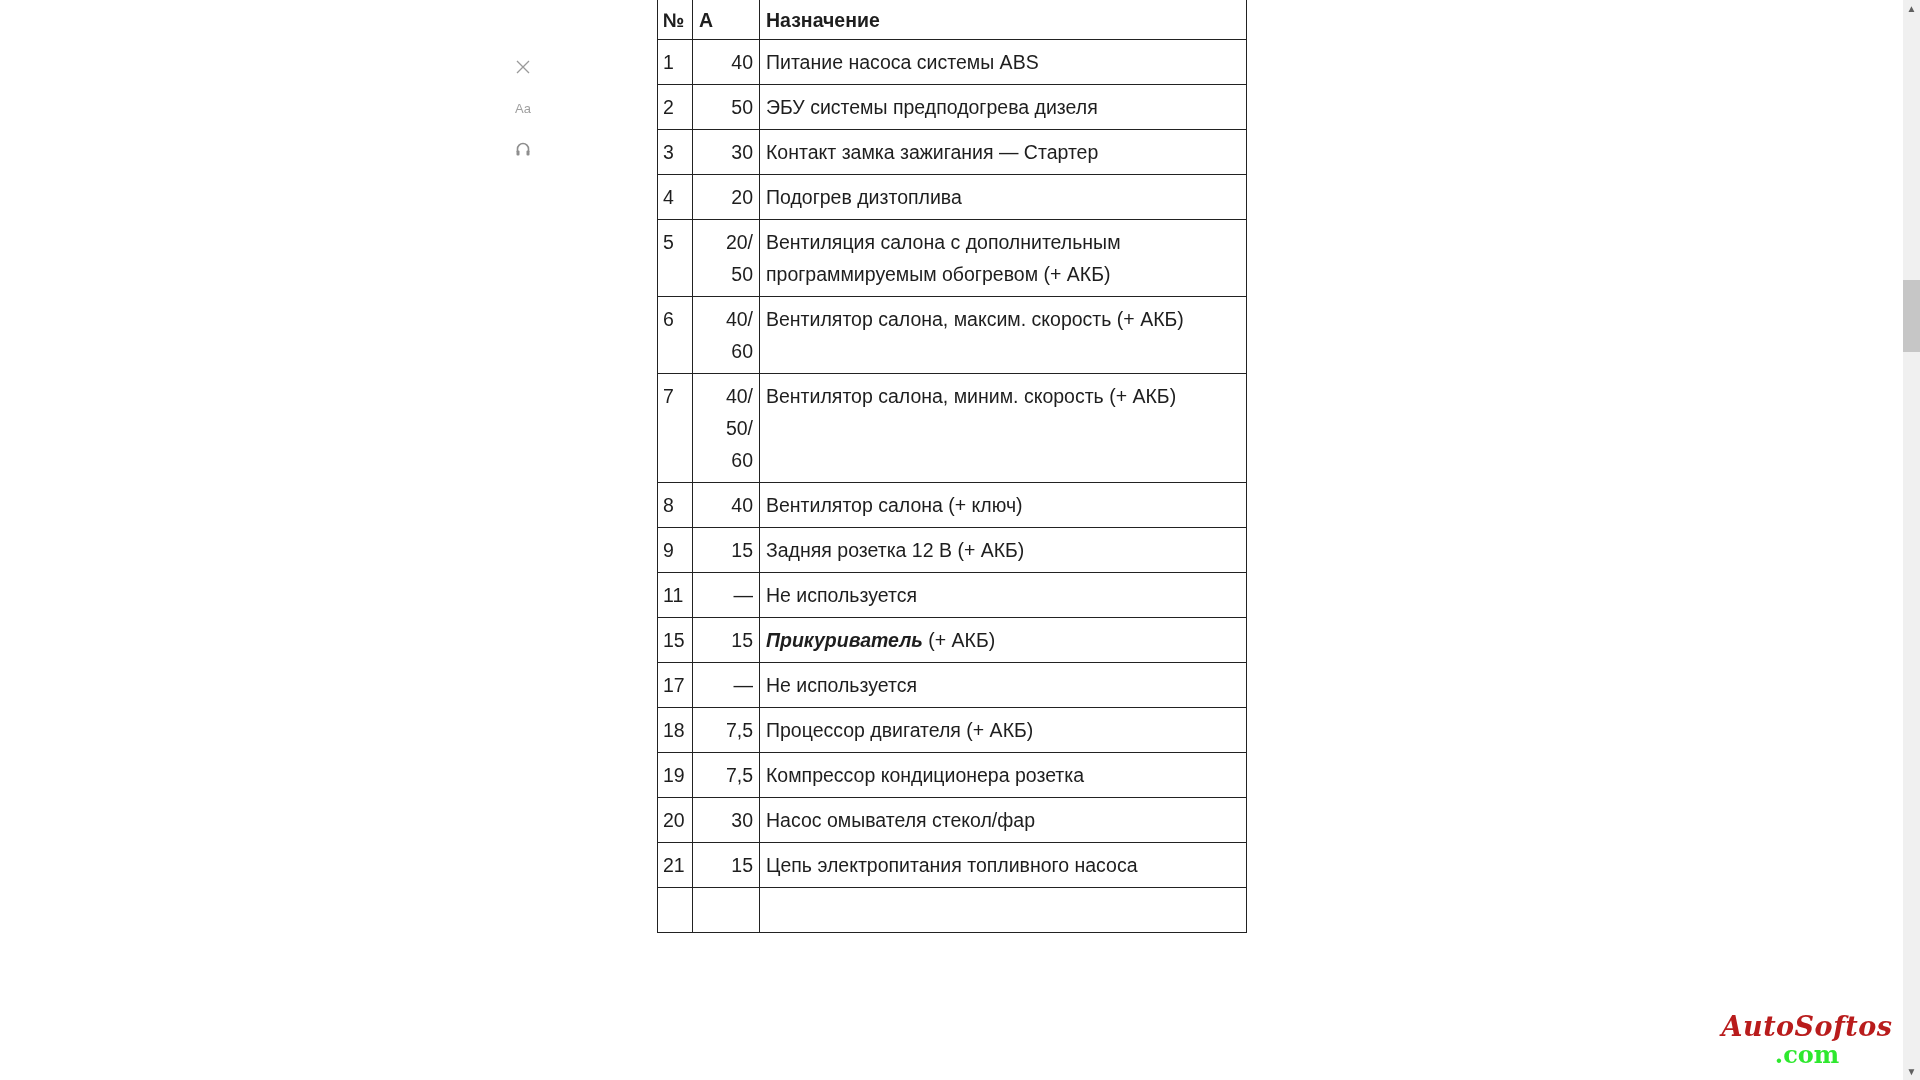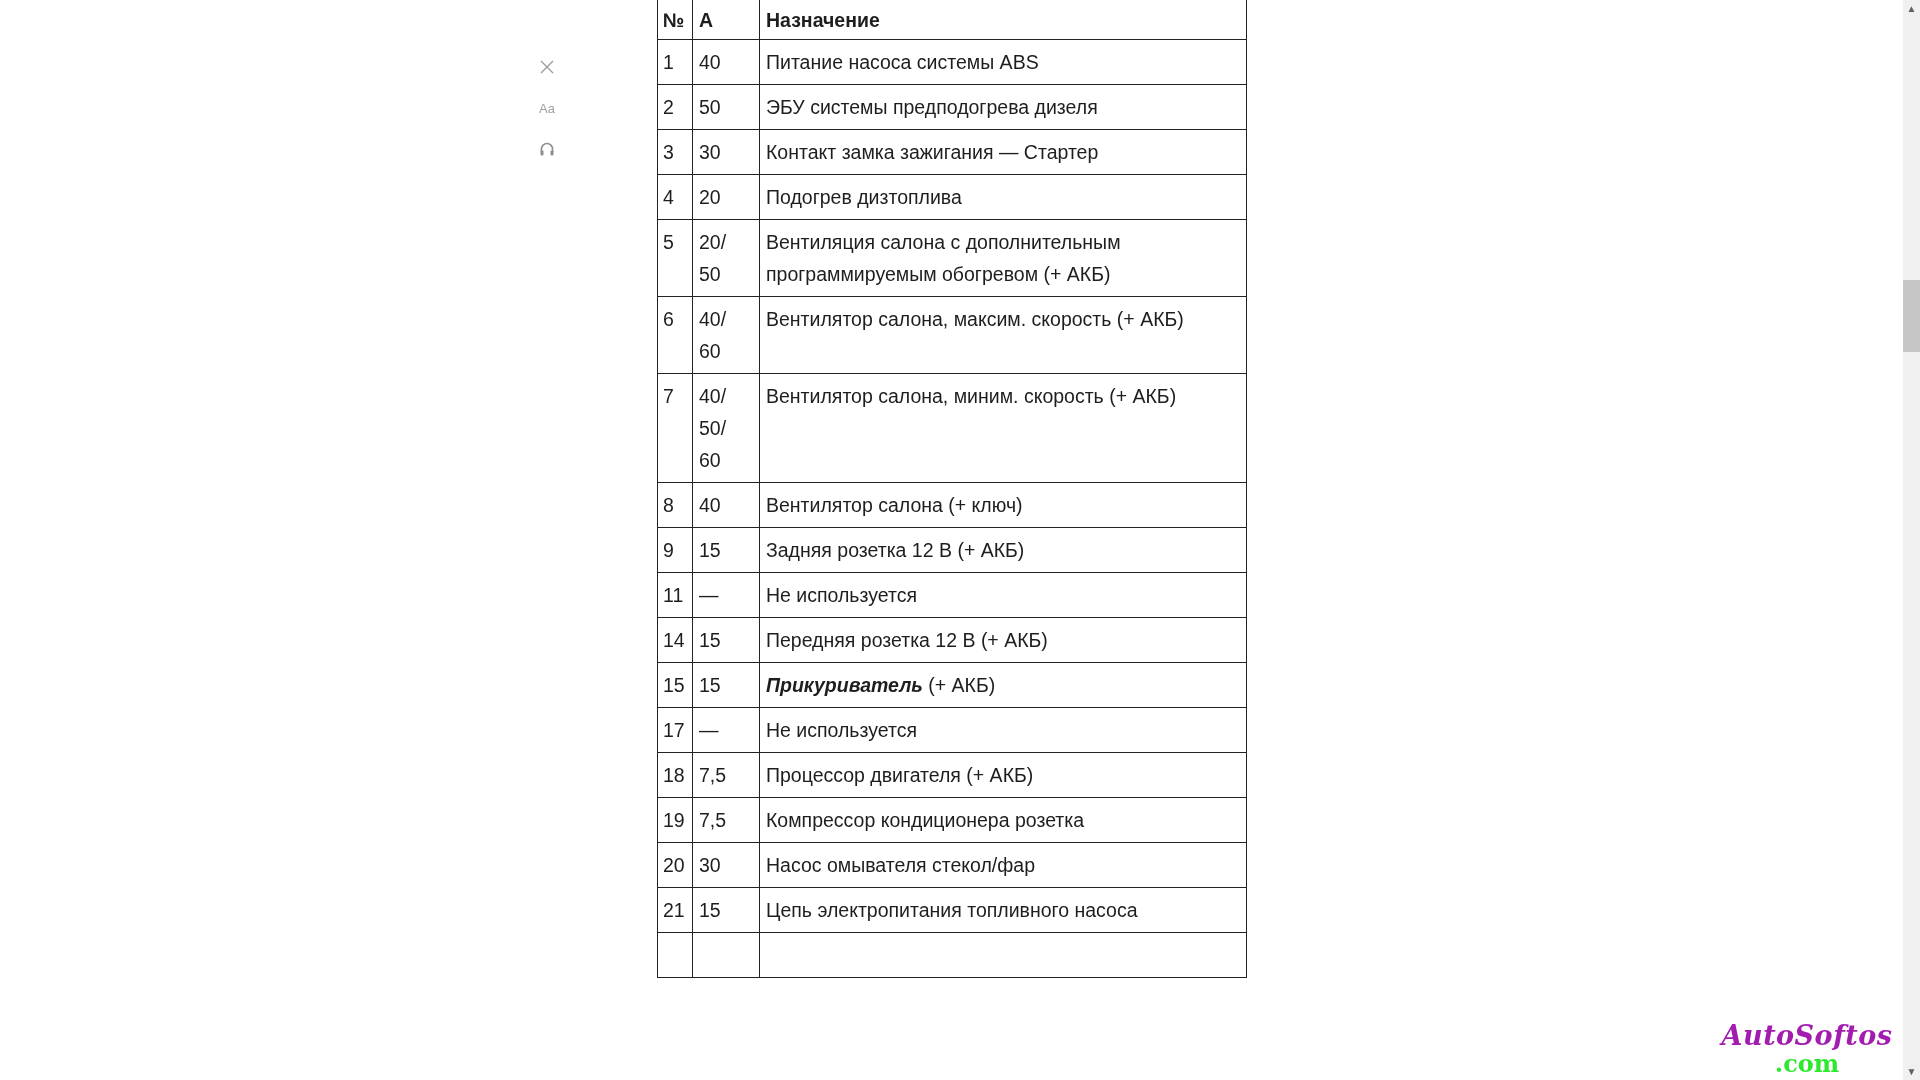--- a/index.html
+++ b/index.html
@@ -1,35 +1,35 @@
 <!DOCTYPE html>
 <html><head>
 <meta charset="utf-8">
 <style>
   html, body { margin:0; padding:0; background:#ffffff; }
   body { width:1920px; height:1080px; overflow:hidden; position:relative;
          font-family:"Liberation Sans", sans-serif; color:#1e1e1e; }
-  .side-tools { position:absolute; left:532px; top:52px; width:30px; }
+  .side-tools { position:absolute; left:508px; top:52px; width:30px; }
   .tool { width:30px; height:30px; display:flex; align-items:center; justify-content:center; margin-bottom:11px; cursor:pointer; color:#9a9a9a; }
   .tool.aa { font-size:13px; color:#a0a0a0; }
   .table-wrap { position:absolute; left:657px; top:-4px; width:590px; }
   table { border-collapse:collapse; width:590px; table-layout:fixed; }
   td, th { border:1.5px solid #222; padding:6px 6px 6px 6px; vertical-align:top;
            font-size:19.5px; line-height:32px; text-align:left; font-weight:normal; }
   th { font-weight:bold; padding-top:7px; padding-bottom:3px; }
   col.c1 { width:35px; } col.c2 { width:67px; }
   td.num, th.num { padding-left:5px; padding-right:2px; }
-  .amp { white-space:pre-line; }
+  .amp { white-space:pre-line;text-align:right; }
   .bold { font-weight:bold;font-style:italic; }
   .scrollbar { position:absolute; right:0; top:0; width:17px; height:1080px; background:#f0f0f0; }
   .scroll-up, .scroll-down { position:absolute; left:0; width:17px; height:17px; display:flex; align-items:center; justify-content:center; color:#606060; font-size:10px; }
   .scroll-up { top:0; } .scroll-down { bottom:0; }
   .scroll-thumb { position:absolute; left:0; width:17px; background:#c6c6c6; }
   .watermark { position:absolute; left:1712px; top:1013px; width:190px; text-align:center; font-family:"DejaVu Serif", serif; font-weight:bold; line-height:1; }
-  .wm1 { color:#a21caf; font-size:27px; letter-spacing:0.5px; font-style:italic;margin-top:9px; }
+  .wm1 { color:#b91c1c; font-size:27px; letter-spacing:0.5px; font-style:italic; }
   .wm2 { color:#2ee82e; font-size:24px; margin-top:3px; }
 </style>
 </head>
 <body>
 
 <div class="side-tools">
   <div class="tool">
     <svg width="14" height="14" viewBox="0 0 14 14">
       <path d="M1 1 L13 13 M13 1 L1 13" stroke="#9a9a9a" stroke-width="1.3" fill="none"></path>
     </svg>
@@ -109,25 +109,20 @@
           <td class="num">9</td>
           <td class="amp">15</td>
           <td>Задняя розетка 12 В (+ АКБ)</td>
         </tr>
         <tr>
           <td class="num">11</td>
           <td class="amp">—</td>
           <td>Не используется</td>
         </tr>
         <tr>
-          <td class="num">14</td>
-          <td class="amp">15</td>
-          <td>Передняя розетка 12 В (+ АКБ)</td>
-        </tr>
-        <tr>
           <td class="num">15</td>
           <td class="amp">15</td>
           <td><span class="bold">Прикуриватель</span><span> (+ АКБ)</span></td>
         </tr>
         <tr>
           <td class="num">17</td>
           <td class="amp">—</td>
           <td>Не используется</td>
         </tr>
         <tr>

